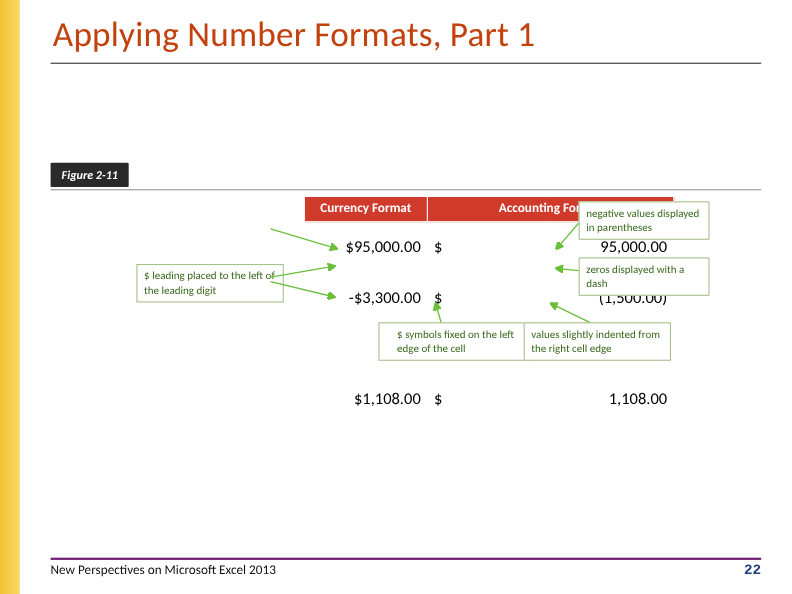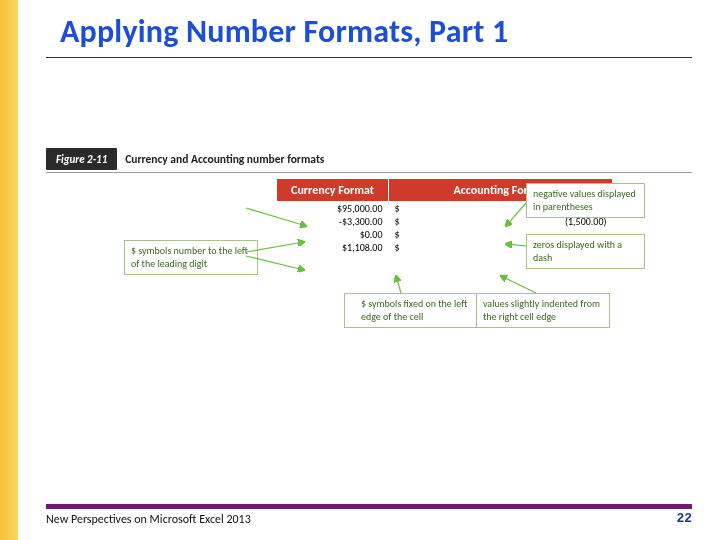--- a/index.html
+++ b/index.html
@@ -16,24 +16,24 @@
     position: absolute;
     left: 0; top: 0; width: 18px; height: 100%;
     background: linear-gradient(to right, #f5c232, #f8d868);
   }
   .slide {
     position: absolute;
     left: 18px; top: 0; right: 0; bottom: 0;
     padding: 8px 28px 0 28px;
   }
   .title {
-    color: #1d4ed8;
+    color: #c2410c;
     font-size: 32px;
-    font-weight: 700;
-    margin: 4px 0 6px 14px;
+    font-weight: 400;
+    margin: 4px 0 6px 2px;
     letter-spacing: 0.2px;
   }
   .title-rule {
     border: none;
     border-top: 1.5px solid #333;
     margin: 0 0 0 0;
   }
   .figure-wrap {
     position: relative;
     margin-top: 90px;
@@ -80,23 +80,23 @@
     background: #d03a2a;
     color: #fff;
     font-weight: 700;
     padding: 4px 8px;
     font-size: 12px;
     border: 1px solid #fff;
     text-align: center;
   }
   .tbl td {
     text-align: right;
-    padding: 0 6px;
+    padding: 14px 6px;
     font-family: Calibri, Arial, sans-serif;
-    font-size: 10px;
+    font-size: 15px;
     min-width: 100px;
   }
   .dollar-left {
     text-align: left !important;
     width: 12px;
     min-width: 12px;
     padding-right: 0;
   }
   .callout {
     position: absolute;
@@ -117,21 +117,21 @@
   .footer {
     position: absolute;
     left: 46px;
     right: 28px;
     bottom: 14px;
     display: flex;
     justify-content: space-between;
     align-items: flex-end;
     font-size: 12px;
     color: #111;
-    border-top: 5px solid #701a75;
+    border-top: 2px solid #701a75;
     padding-top: 2px;
     text-align: center;
   }
   .footer .pg {
     font-weight: 700;
     color: #1e3e79;
     font-size: 13px;
     font-family: Liberation Mono, monospace;
   }
 </style>
@@ -142,21 +142,20 @@
 
 <div class="slide">
 
   <div class="title">Applying Number Formats, Part 1</div>
   <hr class="title-rule">
 
   <div class="figure-wrap">
 
     <div class="fig-header">
       <span class="lbl">Figure 2-11</span>
-      <span class="cap">Currency and Accounting number formats</span>
     </div>
     <hr class="fig-hr">
 
     <table class="tbl">
       <tbody>
           <tr>
         <th>Currency Format</th>
         <th colspan="2">Accounting Format</th>
       </tr>
       <tr>
@@ -175,21 +174,21 @@
         <td>-</td>
       </tr>
       <tr>
         <td>$1,108.00</td>
         <td class="dollar-left">$</td>
         <td>1,108.00</td>
       </tr>
     </tbody>
       </table>
 
-    <div class="callout" style="left:78px; top:92px;">$ symbols number to the left of the leading digit</div>
+    <div class="callout" style="left:78px; top:92px;">$ leading placed to the left of the leading digit</div>
 
     <div class="callout" style="left:298px; top:145px;padding-left:16px;">$ symbols fixed on the left edge of the cell</div>
     <div class="callout" style="left:430px; top:145px;">values slightly indented from the right cell edge</div>
 
     <div class="callout" style="left:480px; top:35px; max-width:105px;">negative values displayed in parentheses</div>
     <div class="callout" style="left:480px; top:86px; max-width:105px;">zeros displayed with a dash</div>
 
     <svg class="pointer" style="left:0;top:0;" width="660" height="200">
       <defs>
         <marker id="arr" markerWidth="6" markerHeight="6" refX="5" refY="3" orient="auto">

